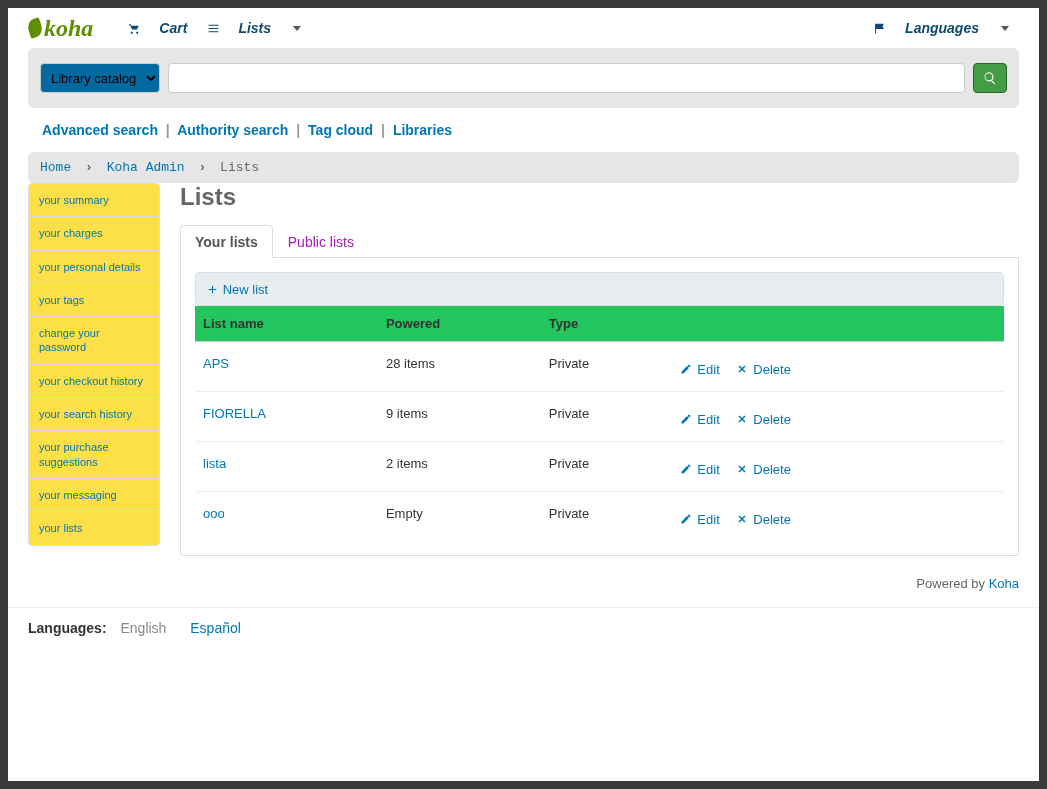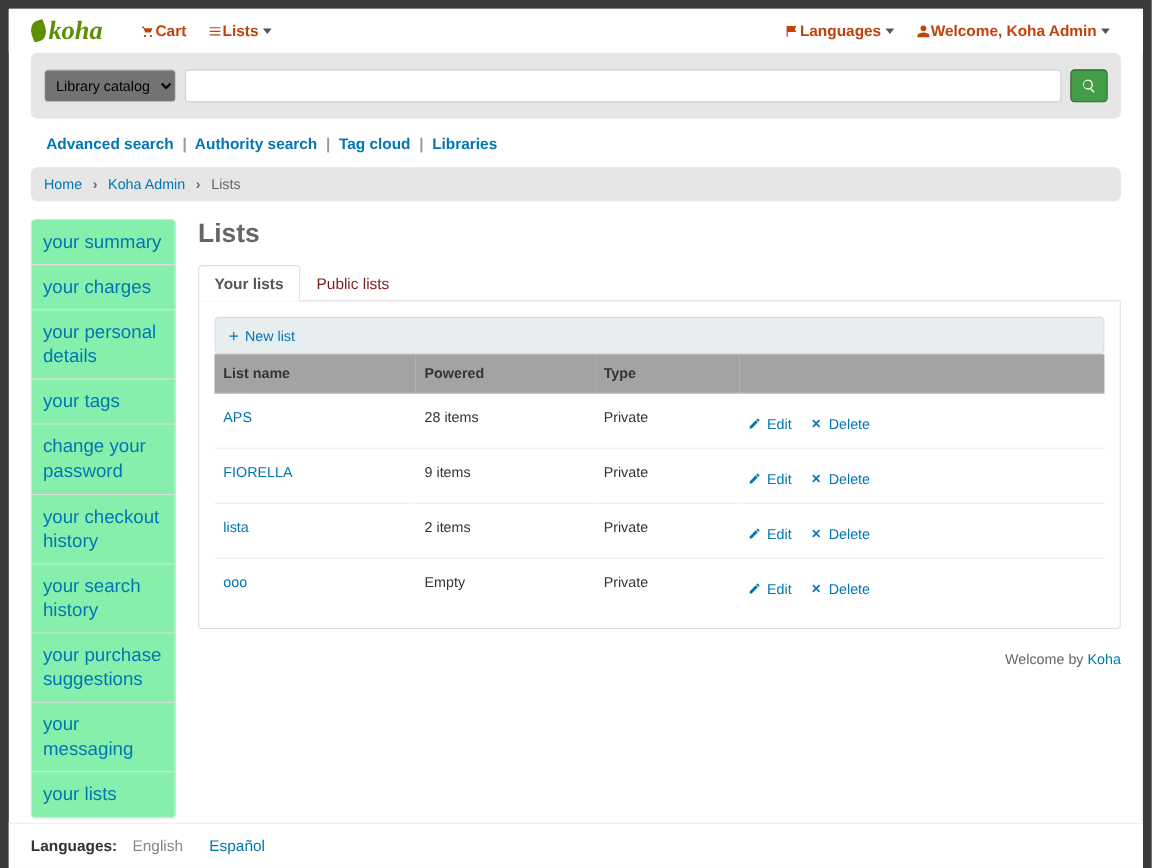--- a/index.html
+++ b/index.html
@@ -36,27 +36,28 @@
     .logo-leaf {
       display: inline-block;
       width: 14px;
       height: 18px;
       background: #5e8f00;
       border-radius: 60% 10% 60% 10%;
       margin-right: 2px;
       transform: rotate(-20deg);
     }
     .nav-item {
-      color: #c2410c;
+      color: #0c4a6e;
       font-weight: bold;
       padding: 6px 10px;
       cursor: pointer;
       display: flex;
       align-items: center;
-      gap: 0;
+      gap: 18px;
+      font-style: italic;
     }
     .nav-spacer { flex: 1; }
     .caret {
       display: inline-block;
       width: 0; height: 0;
       border-left: 4px solid transparent;
       border-right: 4px solid transparent;
       border-top: 5px solid #555;
       margin-left: 4px;
     }
@@ -68,21 +69,21 @@
       padding: 15px 12px;
       border-radius: 6px;
       display: flex;
       gap: 8px;
       align-items: center;
     }
     .search-select {
       padding: 5px 6px;
       border: 1px solid #ccc;
       border-radius: 4px;
-      background: #737373;
+      background: #0369a1;
       font-size: 13px;
       height: 30px;
     }
     .search-input {
       flex: 1;
       padding: 5px 10px;
       border: 1px solid #ccc;
       border-radius: 4px;
       height: 30px;
       font-size: 14px;
@@ -117,45 +118,45 @@
     .main-wrap {
       background: #fff;
       margin: 0 20px;
       padding: 0;
     }
     .breadcrumb {
       background: #e6e6e6;
       padding: 8px 12px;
       border-radius: 6px;
       font-size: 13px;
-      margin-bottom: 16px;
+      font-family: Liberation Mono, monospace;
     }
     .breadcrumb .bsep { color: #666; margin: 0 6px; font-weight: bold; }
     .breadcrumb .current { color: #666; }
     
     .content-row {
       display: flex;
       gap: 20px;
     }
     .sidebar {
       width: 132px;
       flex-shrink: 0;
     }
     .sidebar-list {
       border: 1px solid #ddd;
       border-radius: 4px;
       overflow: hidden;
     }
     .sidebar-item {
       display: block;
       padding: 9px 10px;
-      background: #86efac;
+      background: #fde047;
       border-bottom: 1px solid #ddd;
       color: #0076b2;
-      font-size: 17px;
+      font-size: 11px;
       line-height: 1.3;
     }
     .sidebar-item:last-child { border-bottom: none; }
     
     .main-col {
       flex: 1;
     }
     .page-title {
       font-size: 24px;
       font-weight: bold;
@@ -168,21 +169,21 @@
       border-bottom: 1px solid #ddd;
       display: flex;
     }
     .tab {
       padding: 8px 14px;
       border: 1px solid transparent;
       border-bottom: none;
       border-radius: 4px 4px 0 0;
       margin-bottom: -1px;
       cursor: pointer;
-      color: #7f1d1d;
+      color: #a21caf;
     }
     .tab.active {
       border-color: #ddd;
       background: #fff;
       color: #555;
       font-weight: bold;
     }
     
     .tab-content {
       border: 1px solid #ddd;
@@ -200,21 +201,21 @@
     }
     .toolbar a { font-size: 13px; }
     
     table.lists {
       width: 100%;
       border-collapse: collapse;
     }
     table.lists thead th {
       text-align: left;
       padding: 10px 8px;
-      background: #a3a3a3;
+      background: #22c55e;
       font-size: 13px;
       font-weight: bold;
       border-bottom: 1px solid #ccc;
     }
     table.lists tbody td {
       padding: 14px 8px;
       border-bottom: 1px solid #eee;
       font-size: 13px;
       vertical-align: top;
       margin-left: 41px;
@@ -269,27 +270,20 @@
         </svg>
       <span>Lists</span>
       <span class="caret"></span>
     </div>
     <div class="nav-spacer"></div>
     <div class="nav-item">
       <svg class="icon-sm" viewBox="0 0 24 24">
           <path d="M4 3h14l-2 5 2 5H4v8H2V3z"></path>
         </svg>
       <span>Languages</span>
-      <span class="caret"></span>
-    </div>
-    <div class="nav-item">
-      <svg class="icon-sm" viewBox="0 0 24 24">
-          <path d="M12 12c2.8 0 5-2.2 5-5s-2.2-5-5-5-5 2.2-5 5 2.2 5 5 5zm0 2c-3.3 0-10 1.7-10 5v3h20v-3c0-3.3-6.7-5-10-5z"></path>
-        </svg>
-      <span>Welcome, Koha Admin</span>
       <span class="caret"></span>
     </div>
   </div>
 
   <div class="searchbar">
     <select class="search-select">
       <option>Library catalog</option>
     </select>
     <input class="search-input" type="text" value="" style="">
     <button class="search-btn">
@@ -401,21 +395,21 @@
                         <path d="M3 17.25V21h3.75L17.8 9.94l-3.75-3.75L3 17.25zM20.7 7.04a1 1 0 000-1.41l-2.34-2.34a1 1 0 00-1.41 0L15 5.24l3.75 3.75 1.95-1.95z"></path>
                       </svg> Edit</a><a class="action-link"><svg class="icon-sm" viewBox="0 0 24 24">
                         <path d="M18 6L6 18M6 6l12 12" stroke="#0076b2" stroke-width="3" fill="none"></path>
                       </svg> Delete</a></td>
                 </tr>
               </tbody>
           </table>
         </div>
 
         <div class="footer-powered">
-          <span>Welcome by </span><a>Koha</a>
+          <span>Powered by </span><a>Koha</a>
         </div>
       </div>
     </div>
   </div>
 
   <div class="lang-footer">
     <span class="lbl">Languages:</span>
     <span class="cur">English</span>
     <a>Español</a>
   </div>

